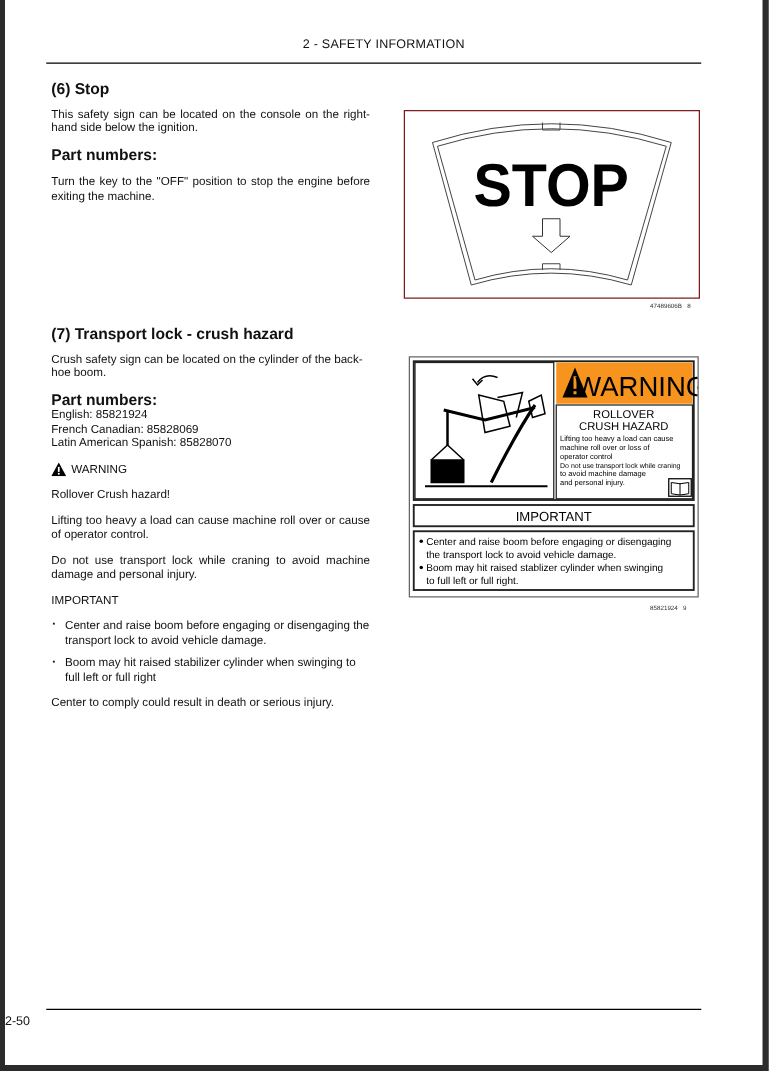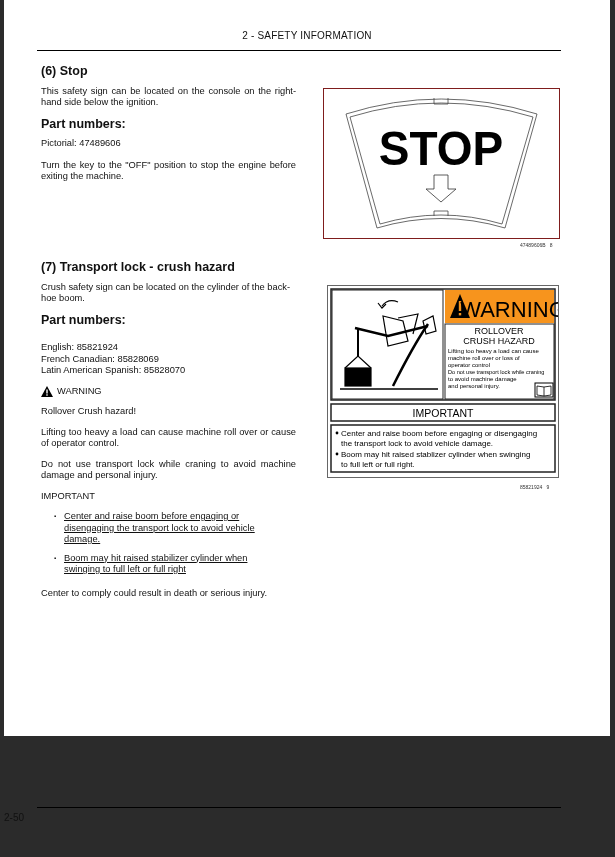--- a/index.html
+++ b/index.html
@@ -1,47 +1,46 @@
 <!DOCTYPE html>
 <html><head>
 <meta charset="utf-8">
 <style>
   html, body { margin:0; padding:0; }
   body { width:615px; height:857px; background:#2b2b2b; position:relative; overflow:hidden;
          font-family:"Liberation Sans", sans-serif; color:#111; }
-  .page { position:absolute; left:4px; top:0; width:606px; height:736px; background:#fff; }
+  .page { position:absolute; left:4px; top:0; width:606px; height:852px; background:#fff; }
   .header { position:absolute; top:30px; left:0; width:100%; text-align:center; font-size:10px; letter-spacing:0.2px; }
   .rule { position:absolute; left:33px; width:524px; height:1px; background:#000; }
   .rule.top { top:50px; }
   .rule.bottom { top:807px; }
   .footer { position:absolute; top:812px; left:0; width:100%; font-size:10px; }
   .col { position:absolute; left:37px; width:255px; font-size:9.3px; line-height:11.5px; }
   h2 { font-size:12.5px; margin:0; font-weight:bold; }
   h3 { font-size:12.5px; margin:0; font-weight:bold; }
   p { margin:0; text-align:justify; }
   .warnrow { display:flex; align-items:center; gap:4px; }
-  ul { margin:12px; padding:0; list-style:none;text-decoration:underline; }
+  ul { margin:0; padding:0; list-style:none; }
   li { position:relative; padding-left:11px; margin-bottom:7px; }
   li::before { content:"▪"; position:absolute; left:1px; top:0; font-size:6px; }
   .fig1 { position:absolute; left:319px; top:88px; width:237px; height:151px; border:1px solid #7f1d1d; box-sizing:border-box; }
   .figref { position:absolute; font-size:5px; color:#333; }
   .fig2 { position:absolute; left:323px; top:285px; width:232px; height:193px; border:1px solid #666; box-sizing:border-box; background:#fff; }
 </style>
 </head>
 <body>
 
 <div class="page">
   <div class="header">2 - SAFETY INFORMATION</div>
   <div class="rule top"></div>
 
   <div class="col" style="top:66px;">
     <h2>(6) Stop</h2>
     <p style="margin-top:8px;">This safety sign can be located on the console on the right-hand side below the ignition.</p>
     <h3 style="margin-top:10px;">Part numbers:</h3>
-    <p style="margin-top:8px;">Pictorial: 47489606</p>
     <p style="margin-top:10px;">Turn the key to the "OFF" position to stop the engine before exiting the machine.</p>
   </div>
 
   <div class="fig1">
     <svg width="235" height="149" viewBox="0 0 235 149">
       <path d="M22,25 Q117,-5 213,25 L181,139 Q117,120 53,139 Z" fill="none" stroke="#444" stroke-width="0.8"></path>
       <path d="M26,28 Q117,0 209,28 L178,135 Q117,117 56,135 Z" fill="none" stroke="#444" stroke-width="0.8"></path>
       <path d="M110,9 L110,15 L124,15 L124,9" fill="none" stroke="#444" stroke-width="0.8"></path>
       <path d="M110,127 L110,122 L124,122 L124,127" fill="none" stroke="#444" stroke-width="0.8"></path>
       <text x="117" y="72" text-anchor="middle" font-family="Liberation Sans, sans-serif" font-weight="bold" font-size="46" fill="#000" transform="scale(1,1.05)">STOP</text>
@@ -49,21 +48,21 @@
     </svg>
   </div>
   <div class="figref" style="left:516px; top:242px;">
     <span>47489606B</span>&nbsp;&nbsp;&nbsp;<span>8</span>
   </div>
 
   <div class="col" style="top:262px;">
     <h2>(7) Transport lock - crush hazard</h2>
     <p style="margin-top:8px; text-align:left;">Crush safety sign can be located on the cylinder of the back-hoe boom.</p>
     <h3 style="margin-top:10px;">Part numbers:</h3>
-    <div style="margin-top:16px;">
+    <div style="margin-top:0;">
       <div>English: 85821924</div>
       <div>French Canadian: 85828069</div>
       <div>Latin American Spanish: 85828070</div>
     </div>
     <div class="warnrow" style="margin-top:9px;">
       <svg width="12" height="11" viewBox="0 0 12 11">
         <path d="M6,0 L12,11 L0,11 Z" fill="#000"></path>
         <rect x="5.3" y="3.5" width="1.4" height="4" fill="#fff"></rect>
         <rect x="5.3" y="8.3" width="1.4" height="1.4" fill="#fff"></rect>
       </svg>

